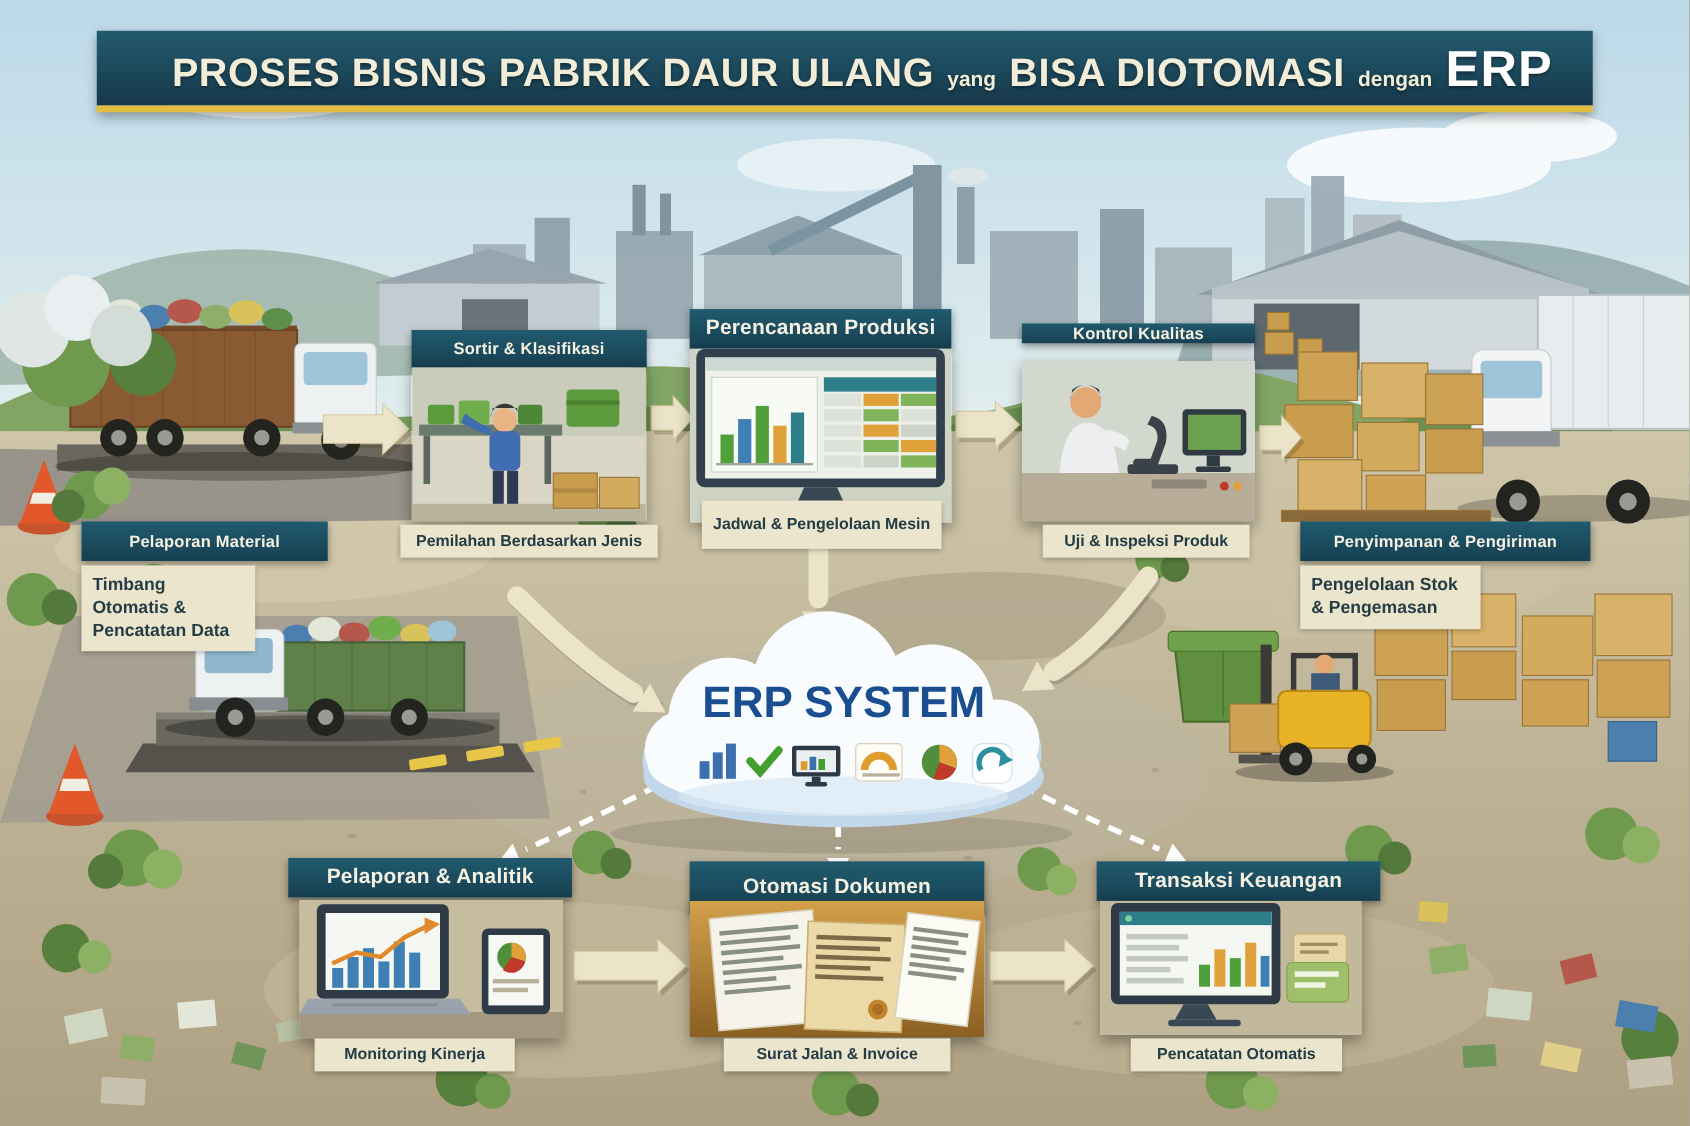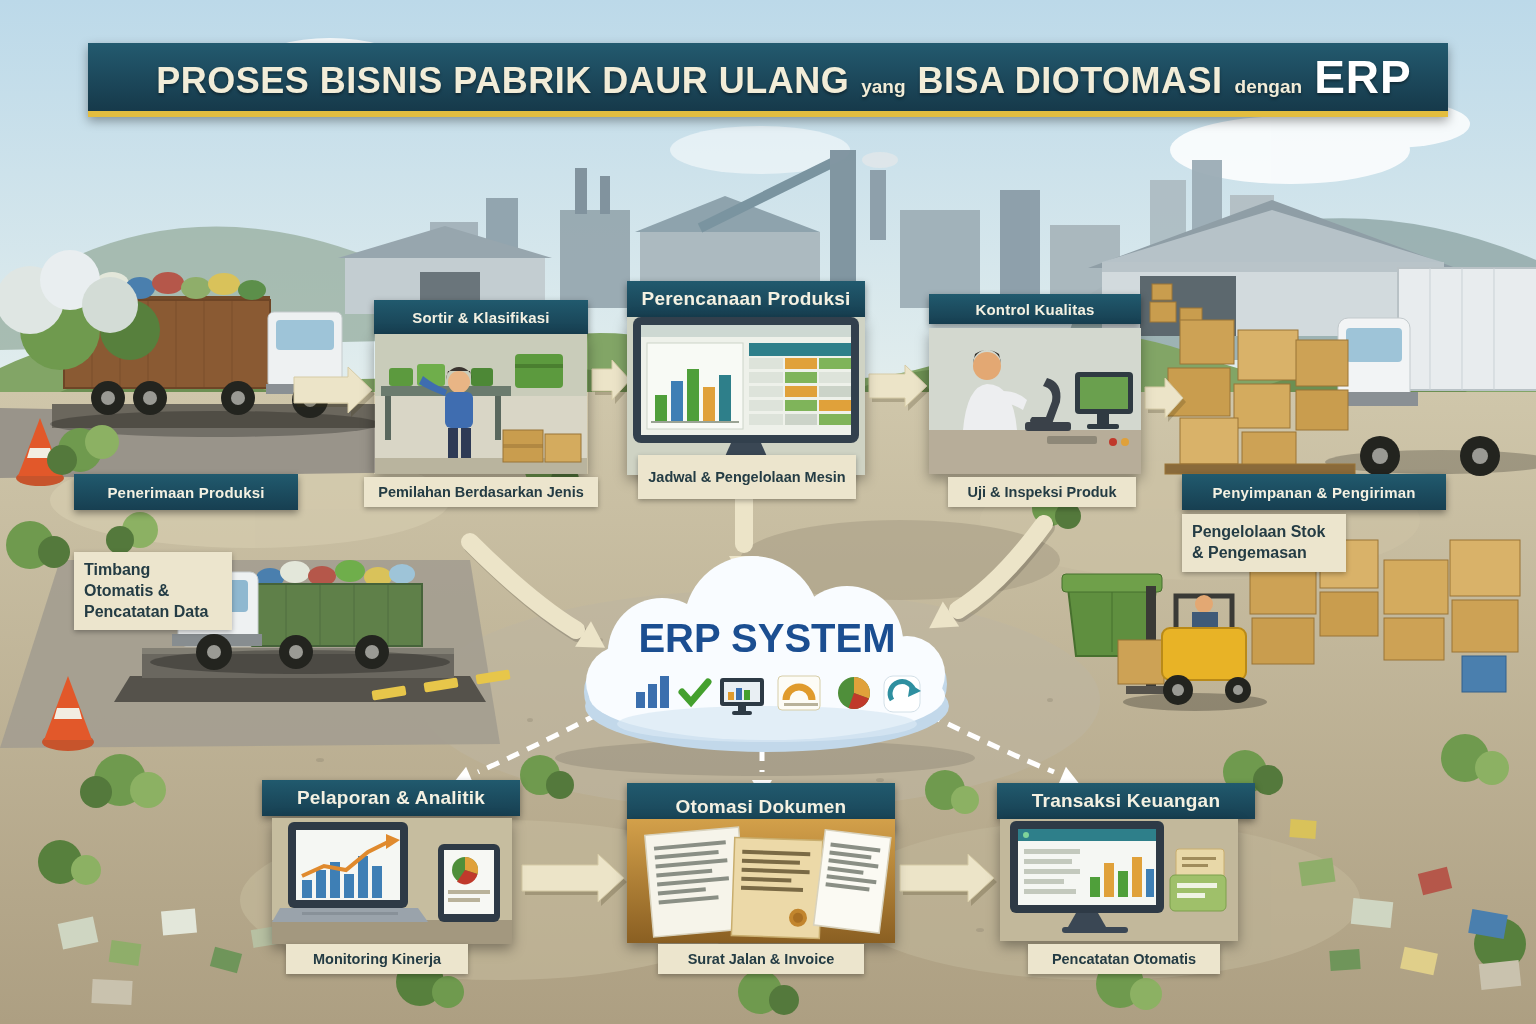--- a/index.html
+++ b/index.html
@@ -1,21 +1,21 @@
 <!DOCTYPE html>
 <html><head>
 <meta charset="utf-8">
 <style>
   html,body{margin:0;padding:0;background:#888;}
   *{box-sizing:border-box;}
   .canvas{position:relative;width:1536px;height:1024px;overflow:hidden;
     font-family:"Liberation Sans","DejaVu Sans",sans-serif;background:#cfc6aa;}
   .bg,.arrows{position:absolute;left:0;top:0;z-index:0;pointer-events:none;}
   .arrows{z-index:1;}
-  .banner{position:absolute;left:88px;top:43px;width:1360px;height:74px;z-index:3;
+  .banner{position:absolute;left:88px;top:28px;width:1360px;height:74px;z-index:3;
     background:linear-gradient(#235a6f,#16394a);border-bottom:6px solid #e3bd3f;
     box-shadow:0 4px 10px rgba(0,0,0,.35);display:flex;align-items:center;justify-content:center;padding-left:32px;}
   .banner-inner{display:flex;align-items:baseline;gap:12px;color:#f2edd8;
     text-shadow:0 2px 3px rgba(0,0,0,.4);white-space:nowrap;}
   .t-big{font-size:36px;font-weight:bold;letter-spacing:.5px;}
   .t-small{font-size:19px;font-weight:bold;}
   .t-erp{font-size:46px;font-weight:bold;letter-spacing:1px;color:#ffffff;}
   .hdr{position:absolute;z-index:2;background:linear-gradient(#215a6e,#173f51);color:#f4f1e2;
     font-weight:bold;font-size:15px;letter-spacing:.2px;display:flex;align-items:center;
     justify-content:center;text-align:center;box-shadow:0 3px 7px rgba(0,0,0,.4);padding:4px 8px;}
@@ -514,21 +514,21 @@
       <rect x="122" y="97" width="34" height="11" fill="#dde3da"></rect>
           <rect x="158" y="97" width="32" height="11" fill="#cbd3c8"></rect>
           <rect x="192" y="97" width="32" height="11" fill="#7fb45a"></rect>
     </g>
     <polygon points="104,126 134,126 142,144 96,144" fill="#3a4754"></polygon>
     <rect x="84" y="144" width="70" height="8" rx="3" fill="#3a4754"></rect>
   </svg>
 </div>
 <div class="ribbon" style="left:638px;top:455px;width:218px;height:44px;">Jadwal &amp; Pengelolaan Mesin</div>
 
-<div class="hdr" style="left:929px;top:294px;width:212px;height:30px;">Kontrol Kualitas</div>
+<div class="hdr" style="left:929px;top:294px;width:212px;height:18px;">Kontrol Kualitas</div>
 <div class="illo" style="left:929px;top:328px;width:212px;height:146px;">
   <svg width="212" height="146" viewBox="0 0 212 146">
     <rect width="212" height="146" fill="#d3d8cf"></rect>
     <rect y="102" width="212" height="44" fill="#b7ad99"></rect>
     <g>
       <path d="M44 36 a14 14 0 0 1 28 0 l-2 -10 q-12 -8 -24 0 z" fill="#2e2a26"></path>
       <circle cx="58" cy="38" r="14" fill="#e3a873"></circle>
       <path d="M34 102 q4 -44 24 -46 q26 0 30 46 z" fill="#edeef0"></path>
       <path d="M62 64 q24 -4 36 8 l-4 10 q-16 -10 -32 -6 z" fill="#edeef0"></path>
     </g>
@@ -542,22 +542,22 @@
       <rect x="168" y="86" width="12" height="10" fill="#2f3a42"></rect>
       <rect x="158" y="96" width="32" height="5" rx="2" fill="#2f3a42"></rect>
     </g>
     <rect x="118" y="108" width="50" height="8" rx="2" fill="#8e8878"></rect>
     <circle cx="184" cy="114" r="4" fill="#c0392b"></circle>
     <circle cx="196" cy="114" r="4" fill="#e0a13a"></circle>
   </svg>
 </div>
 <div class="ribbon" style="left:948px;top:477px;width:188px;height:30px;">Uji &amp; Inspeksi Produk</div>
 
-<div class="hdr" style="left:74px;top:474px;width:224px;height:36px;">Penerimaan Produksi</div>
-<div class="subbox" style="left:74px;top:514px;width:158px;margin-top:38px;">Timbang Otomatis &amp; Pencatatan Data</div>
+<div class="hdr" style="left:74px;top:474px;width:224px;height:36px;">Pelaporan Material</div>
+<div class="subbox" style="left:74px;top:514px;width:158px;">Timbang Otomatis &amp; Pencatatan Data</div>
 
 <div class="hdr" style="left:1182px;top:474px;width:264px;height:36px;">Penyimpanan &amp; Pengiriman</div>
 <div class="subbox" style="left:1182px;top:514px;width:164px;">Pengelolaan Stok &amp; Pengemasan</div>
 
 <div class="cloud">
   <svg width="430" height="215" viewBox="0 0 430 215">
     <g fill="#c2d8ea" transform="translate(0,8)">
       <ellipse cx="215" cy="158" rx="182" ry="46"></ellipse>
       <circle cx="110" cy="114" r="56"></circle>
           <circle cx="200" cy="86" r="70"></circle>

